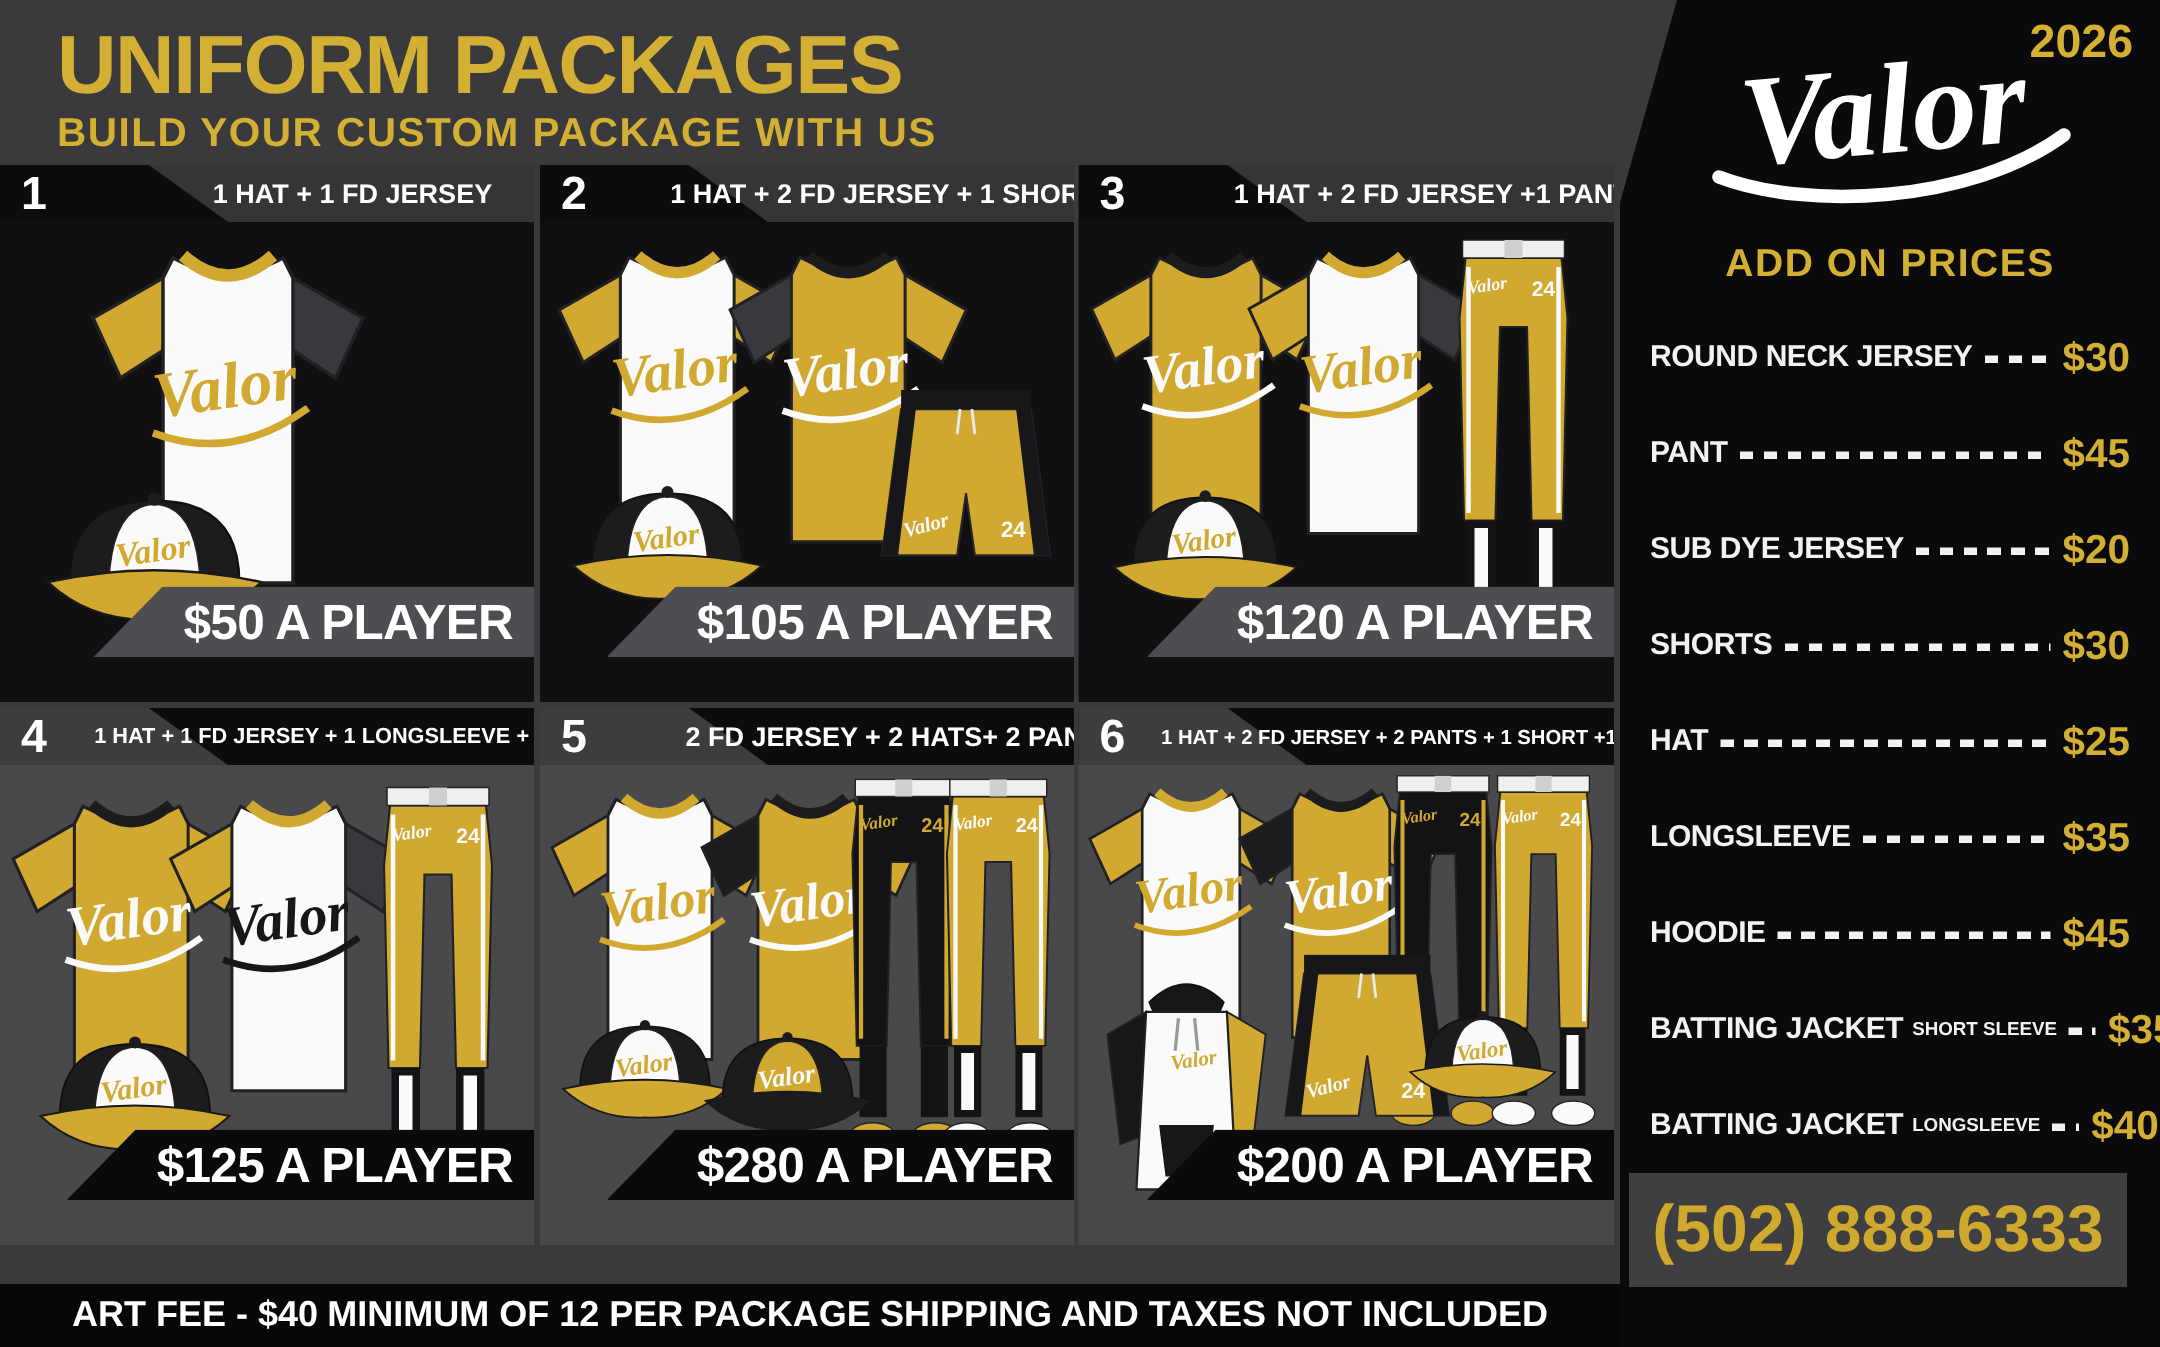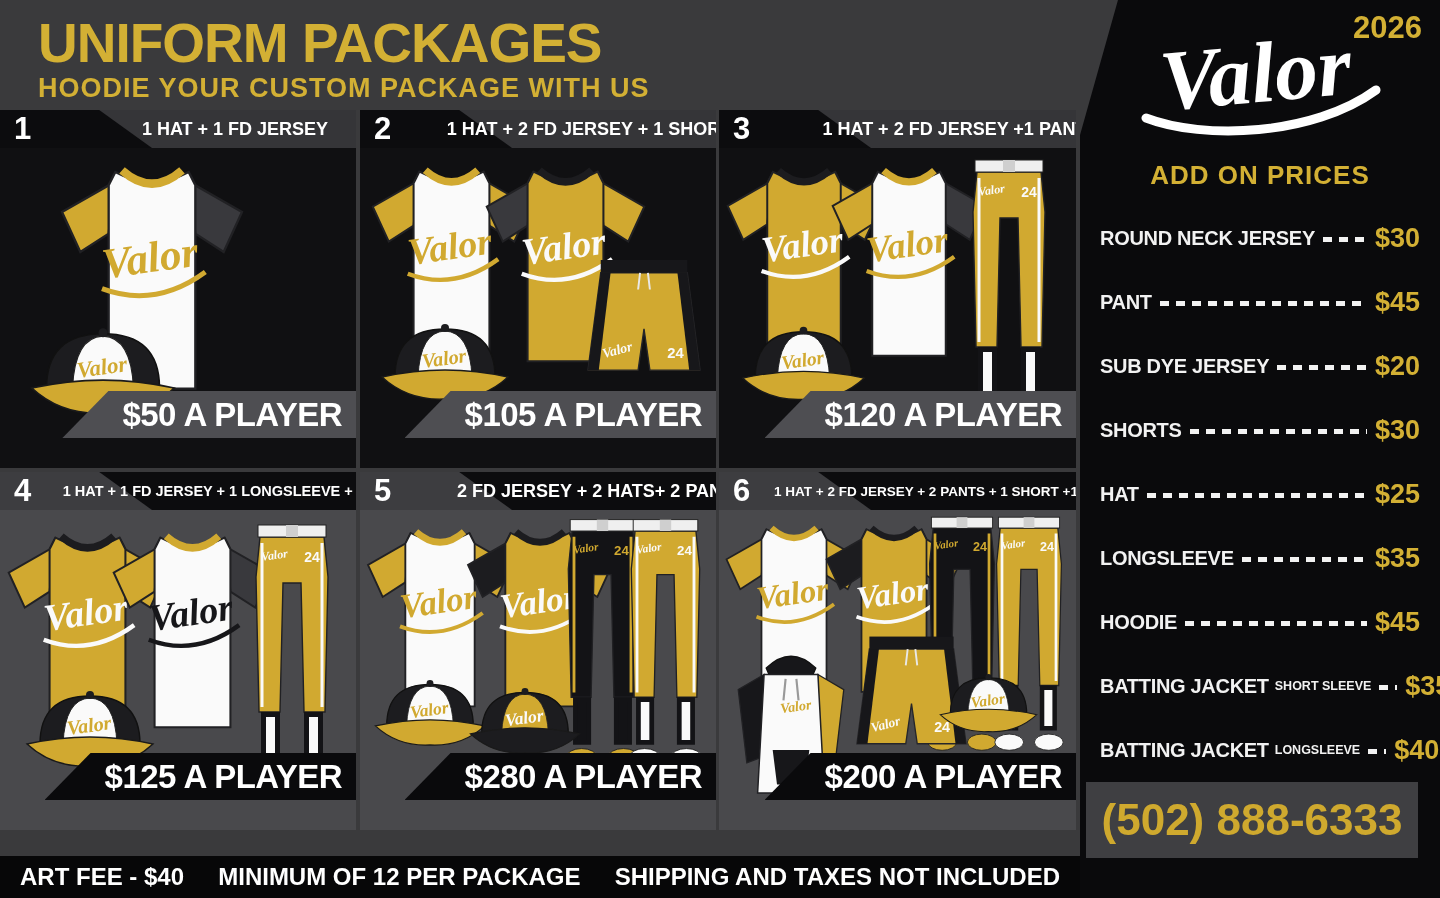--- a/index.html
+++ b/index.html
@@ -63,21 +63,21 @@
             background:repeating-linear-gradient(90deg,#f2f2f2 0 9px,transparent 9px 16px); }
   .addon-price { color:#d3b034; font-size:27px; font-weight:800; white-space:nowrap; }
 
   .contact { position:absolute; left:6px; top:782px; width:332px; height:76px; background:#3f3f42;
              display:flex; flex-direction:column; align-items:center; justify-content:center; }
   .contact .email { color:#cfa92e; font-size:16.5px; font-weight:800; letter-spacing:0.2px; white-space:nowrap; }
   .contact .phone { color:#cfa92e; font-size:44px; font-weight:800; line-height:1.0; letter-spacing:0; white-space:nowrap; }
 
   
   .footerbar { position:absolute; left:0; top:856px; width:1080px; height:42px; background:#070708;
-               display:flex; align-items:center; justify-content:space-between; padding:0 20px; z-index:4; }
+               display:flex; align-items:center; justify-content:space-between; padding:0 48px; z-index:4; }
   .footerbar span { color:#fff; font-size:24px; font-weight:800; white-space:nowrap; }
 
   .defs-holder { position:absolute; width:0; height:0; overflow:hidden; }
   text.word { font-family:"Liberation Serif", serif; font-style:italic; font-weight:bold; }
   text.num  { font-family:"Liberation Sans", sans-serif; font-weight:bold; }
 </style>
 </head>
 <body>
 
 <svg class="defs-holder" xmlns="http://www.w3.org/2000/svg" aria-hidden="true">
@@ -133,21 +133,21 @@
       <path d="M60 34 L58 54 M70 34 L72 54" stroke="#999" stroke-width="2" fill="none"></path>
       <text class="word" x="70" y="64" font-size="13" text-anchor="middle" transform="rotate(-8 70 64)" fill="var(--word,#d1a930)">Valor</text>
     </symbol>
   </defs>
 </svg>
 
 <div id="page">
 
   <div class="heading">
     <div class="title">UNIFORM PACKAGES</div>
-    <div class="subtitle">HOODIE YOUR CUSTOM PACKAGE WITH US</div>
+    <div class="subtitle">BUILD YOUR CUSTOM PACKAGE WITH US</div>
   </div>
 
   <div class="tile r1 t1">
     <div class="band"></div>
     <div class="numtab"></div>
     <div class="pkg-num">1</div>
     <div class="pkg-head">1 HAT + 1 FD JERSEY</div>
     <div class="garments">
       <svg style="left:52px;top:42px;width:200px;height:250px;--body:#fafafa;--ls:#d1a930;--rs:#39393d;--collar:#d1a930;--word:#d1a930">
           <use href="#sym-tee"></use>

